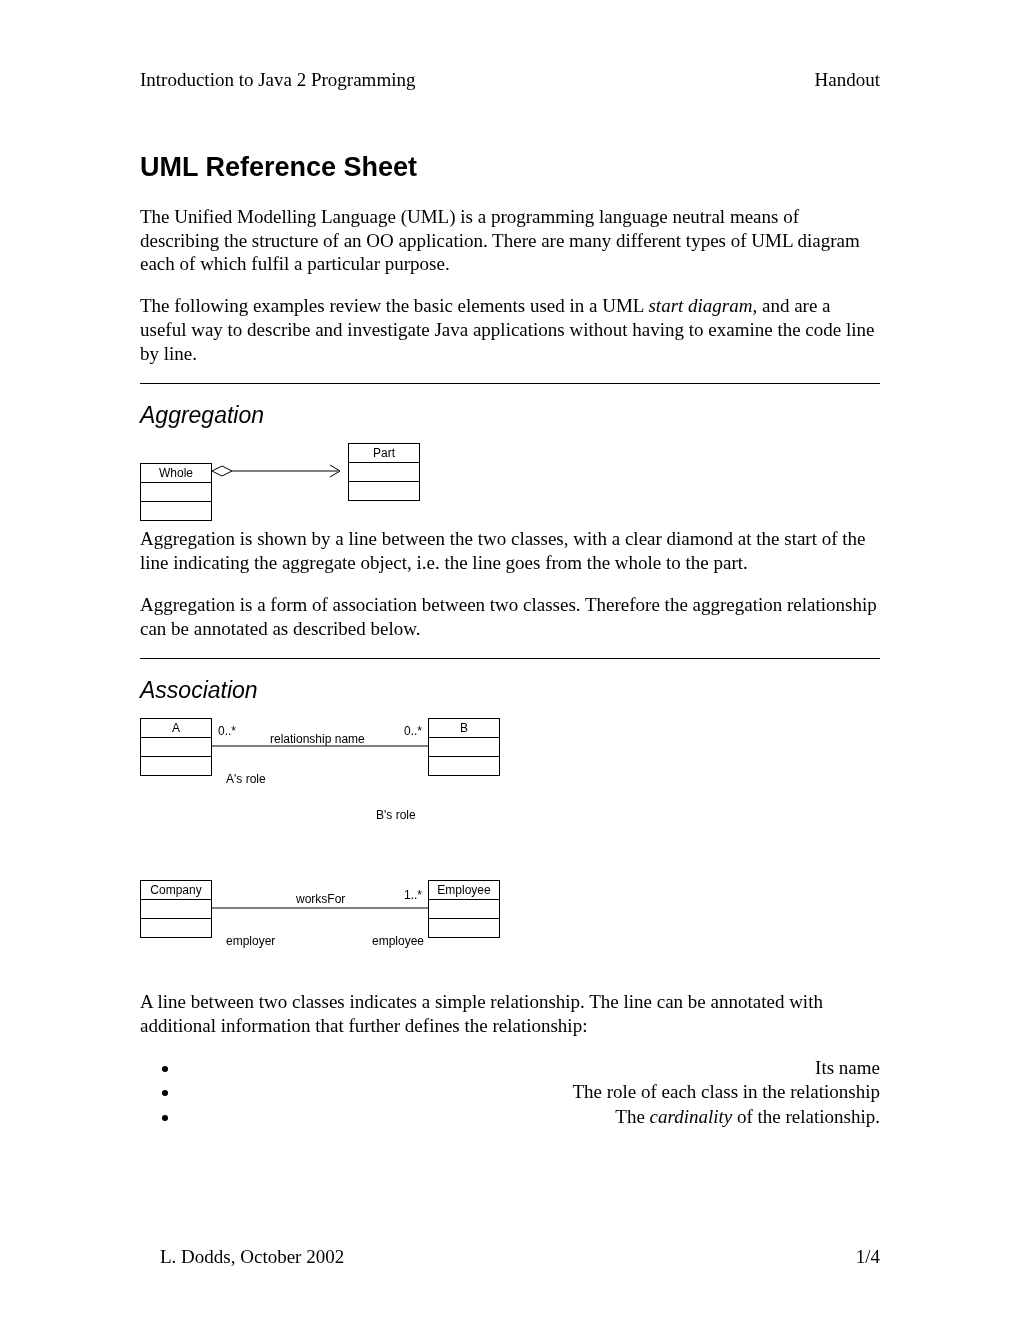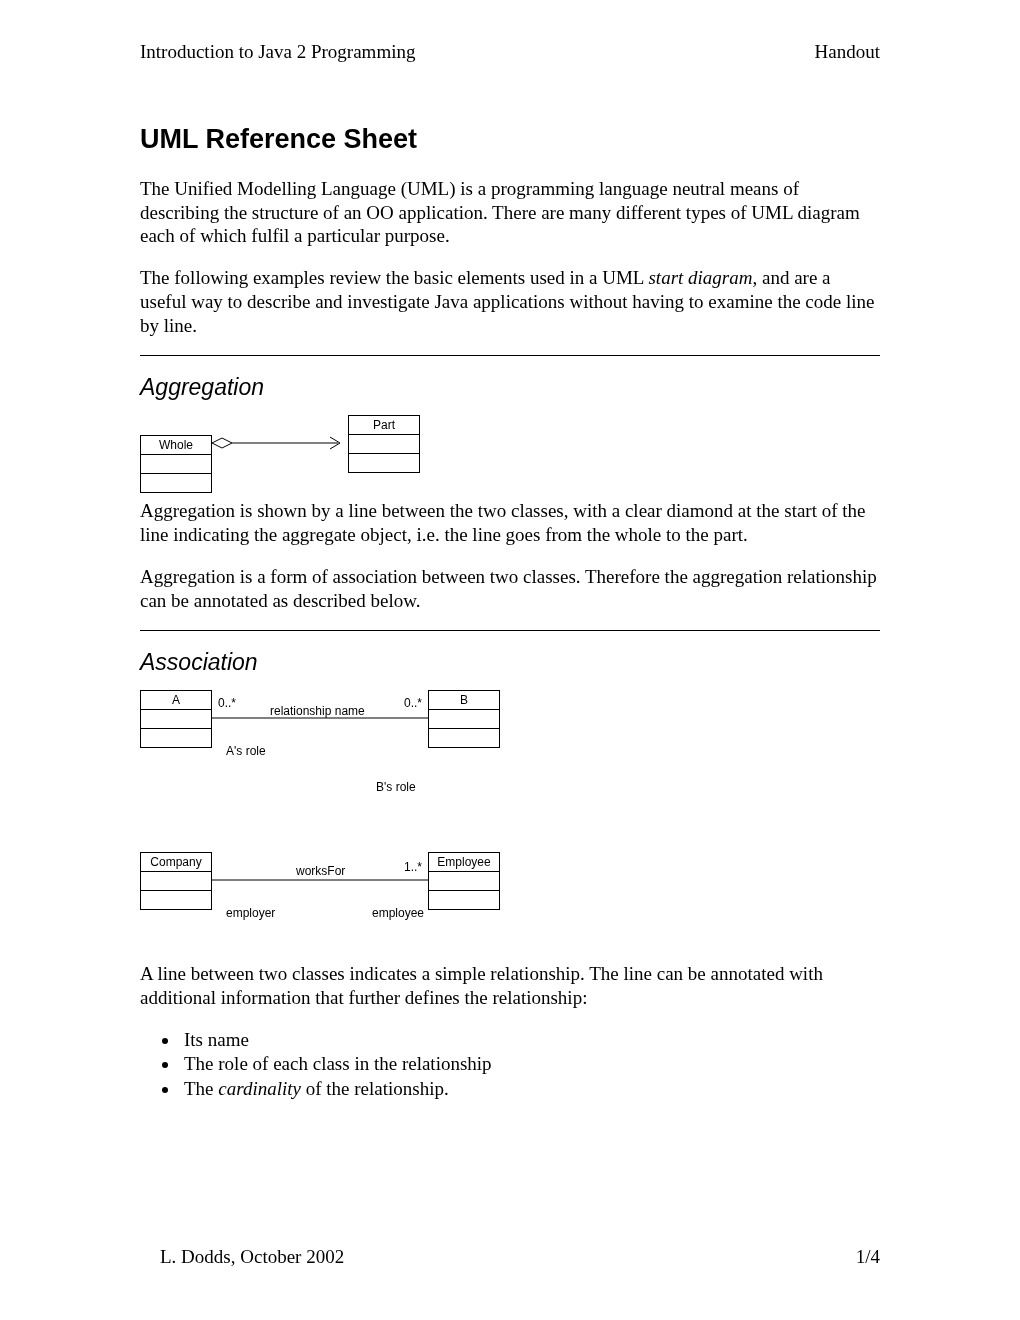--- a/index.html
+++ b/index.html
@@ -7,21 +7,21 @@
     padding: 0;
     font-family: "Times New Roman", Times, serif;
     background: #fff;
     color: #000;
     width: 1020px;
     height: 1320px;
     position: relative;
     box-sizing: border-box;
   }
   .page {
-    padding: 40px 140px 0 140px;
+    padding: 68px 140px 0 140px;
     box-sizing: border-box;
   }
   .header-row {
     display: flex;
     justify-content: space-between;
     font-size: 19px;
     line-height: 1.25;
   }
   .header-left { }
   .header-right { text-align: right; }
@@ -51,20 +51,21 @@
   }
   ul.bullets {
     margin: 0 0 18px 40px;
     padding: 0;
   }
   ul.bullets li {
     font-size: 19px;
     line-height: 1.3;
     list-style: disc;
     padding-left: 4px;
+    text-align: right;
   }
   .footer {
     position: absolute;
     bottom: 52px;
     left: 140px;
     right: 140px;
     display: flex;
     justify-content: space-between;
     font-size: 19px;
     margin-left: 20px;

